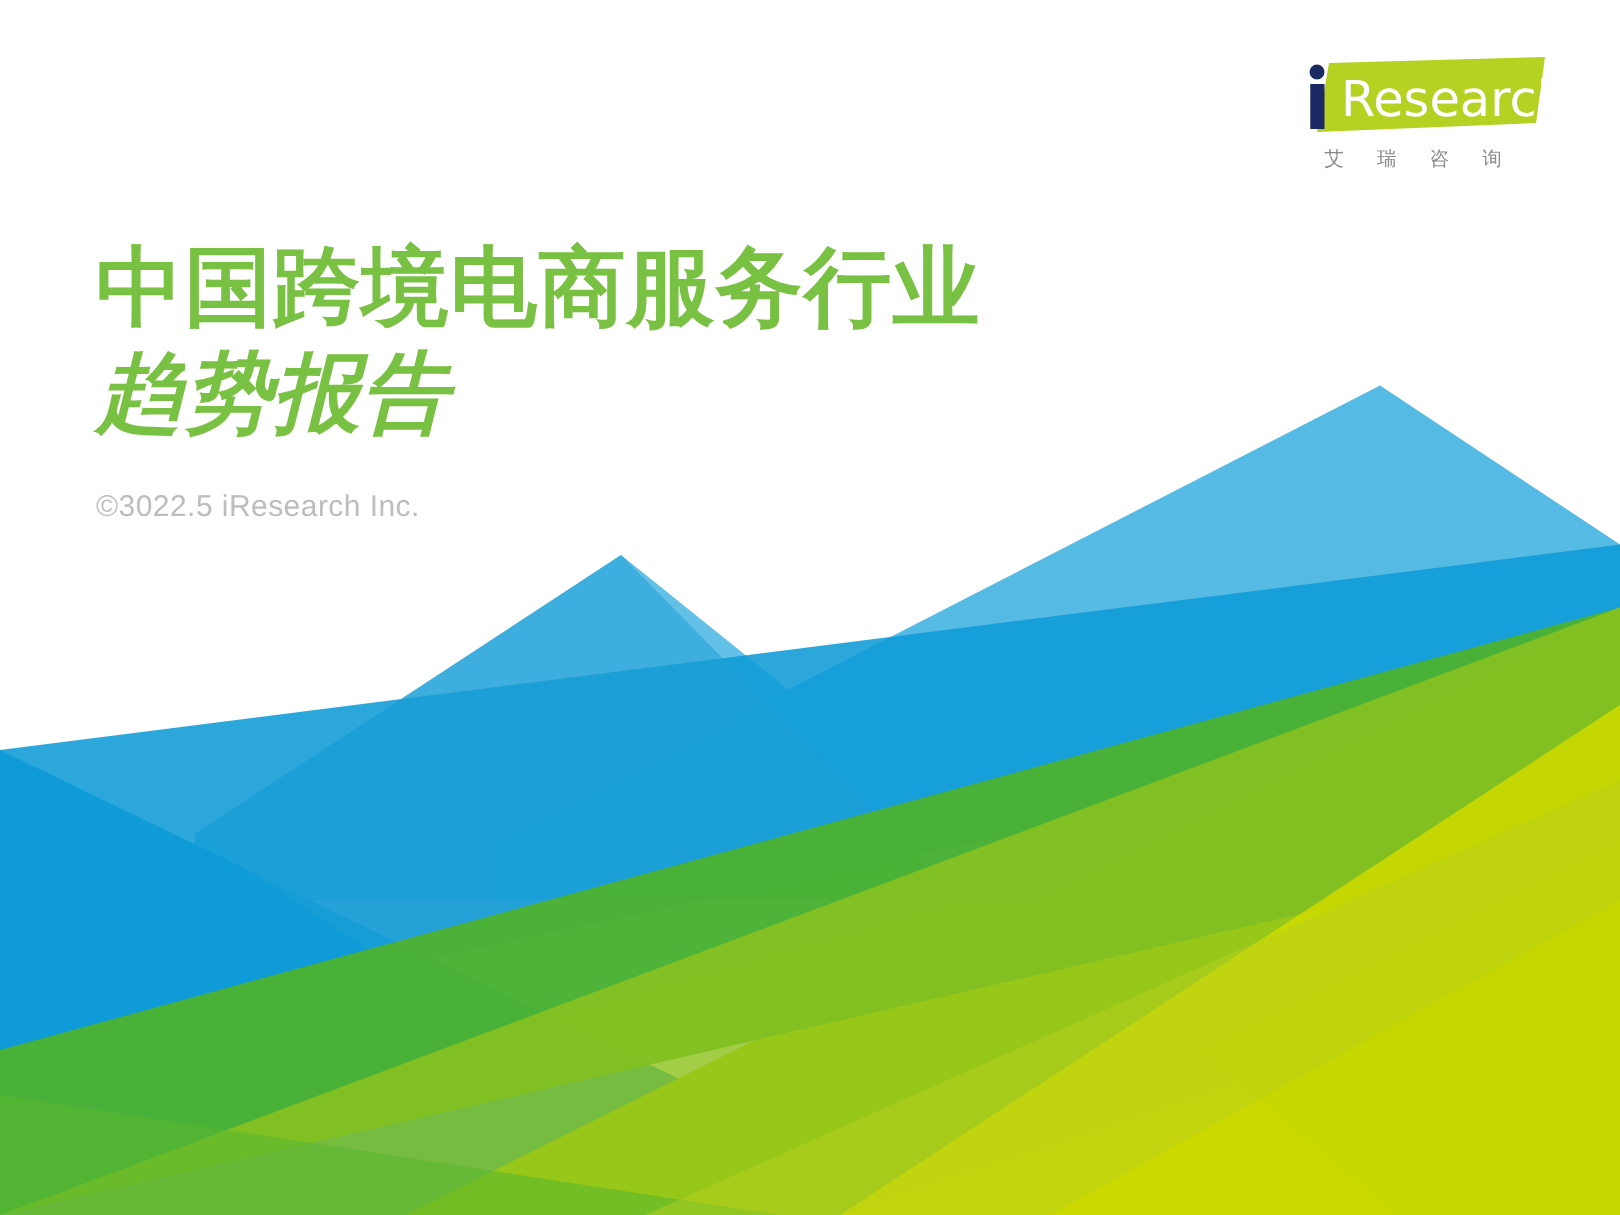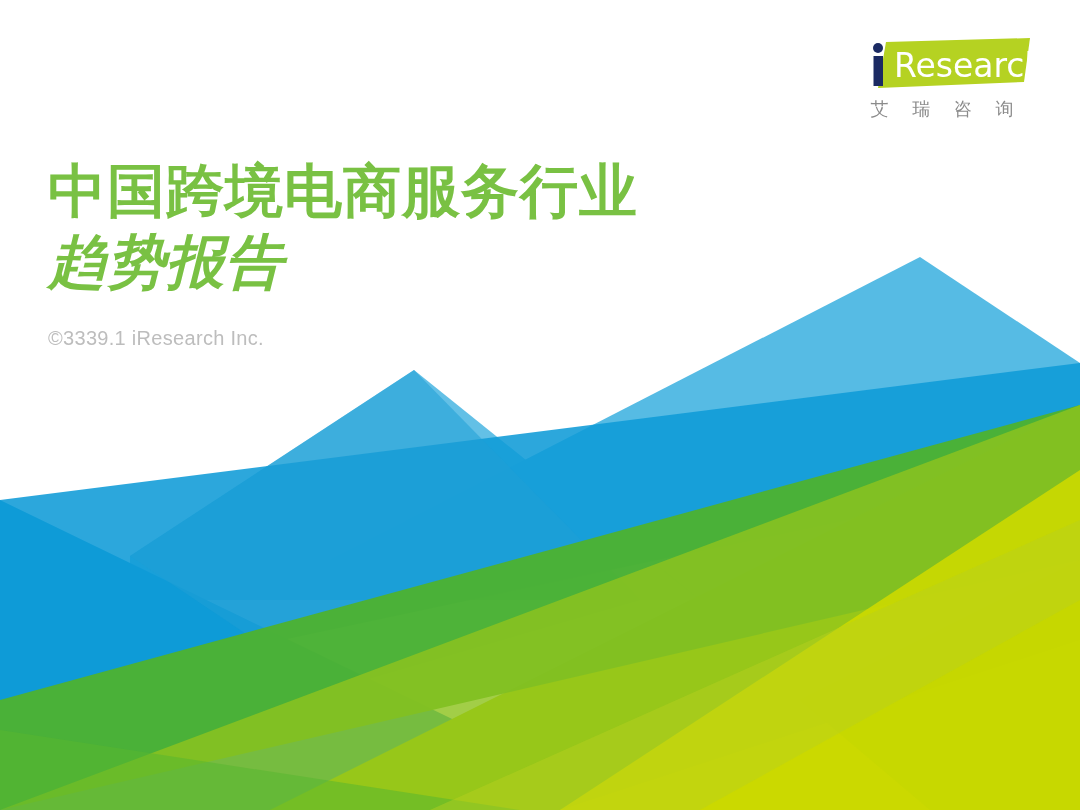--- a/index.html
+++ b/index.html
@@ -37,32 +37,32 @@
     width: 180px;
   }
   #logo-mark {
     position: relative;
     height: 58px;
     width: 180px;
   }
   #logo-mark svg { display: block; }
   #logo-sub {
     margin-top: 3px;
-    font-size: 18px;
+    font-size: 13px;
     letter-spacing: 9px;
     padding-left: 9px;
     color: #8b8b8b;
     font-family: "DejaVu Sans", sans-serif;
     white-space: nowrap;
     text-align: center;
   }
   
   #title-block {
     position: absolute;
-    left: 48px;
+    left: 64px;
     top: 160px;
     z-index: 5;
   }
   .title-line {
     font-family: "DejaVu Sans", sans-serif;
     font-size: 58px;
     font-weight: bold;
     color: #79c143;
     line-height: 1.08;
     letter-spacing: 1px;
@@ -122,16 +122,16 @@
 
         <text x="42" y="41" font-family="'DejaVu Sans', sans-serif" font-size="33" font-weight="normal" fill="#ffffff">Research</text>
       </svg>
     </div>
     <div id="logo-sub">艾 瑞 咨 询</div>
   </div>
 
   <div id="title-block">
     <div class="title-line" id="title-line-1">中国跨境电商服务行业</div>
     <div class="title-line" id="title-line-2">趋势报告</div>
-    <div id="copyright">©3339.1 iResearch Inc.</div>
+    <div id="copyright">©3022.5 iResearch Inc.</div>
   </div>
 
 </div>
 
 </body></html>

